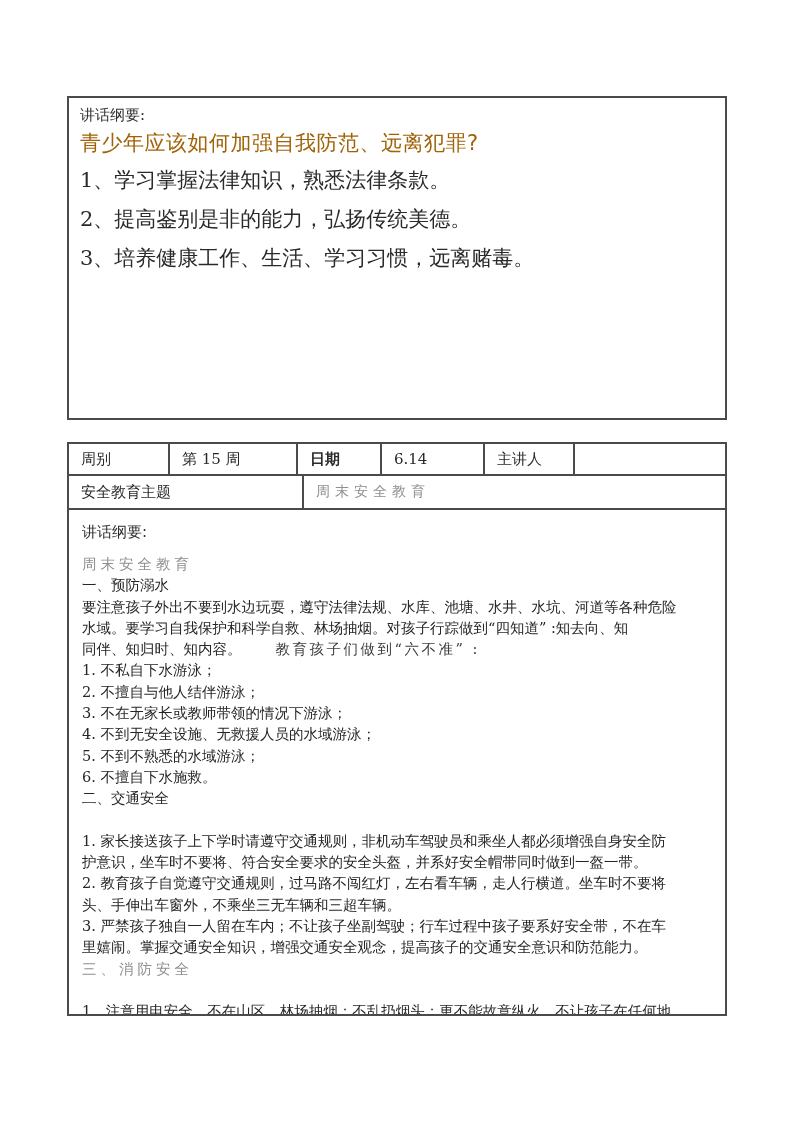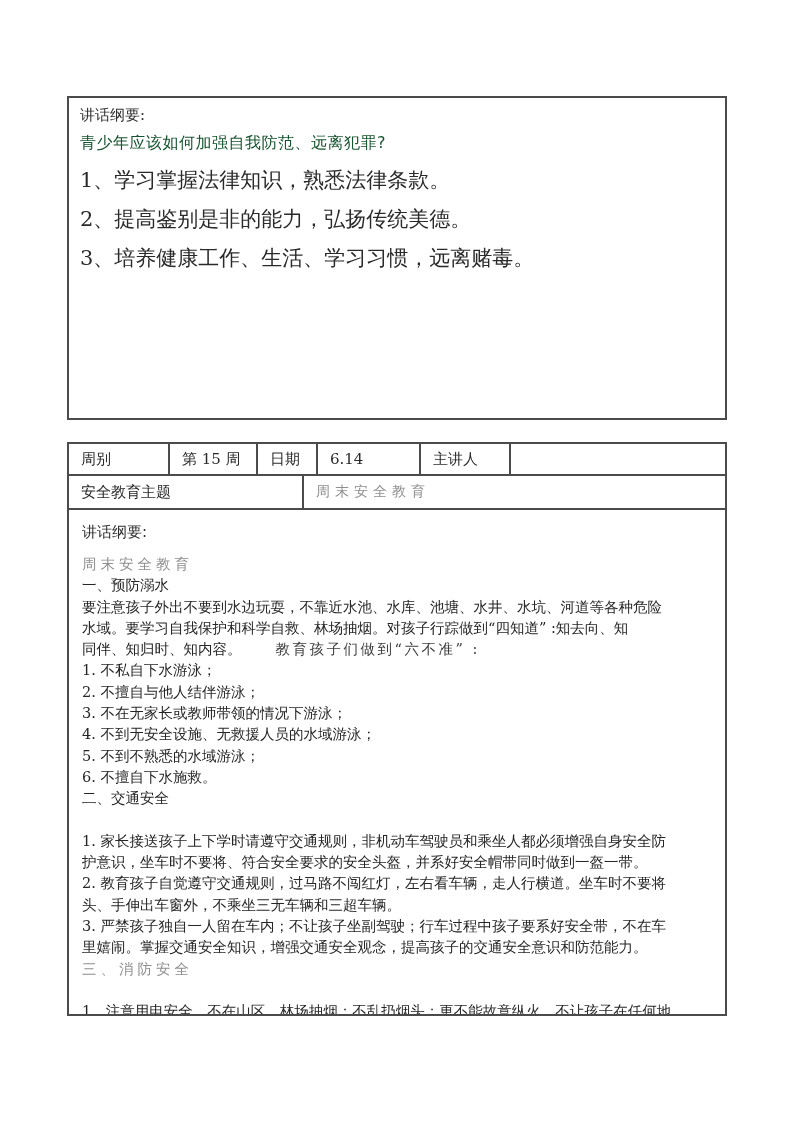--- a/index.html
+++ b/index.html
@@ -11,43 +11,43 @@
   
   .outline-box {
     position:absolute; left:67px; top:96px; width:660px; height:324px;
     border:2px solid #4b4b4b; box-sizing:border-box; padding:7px 11px 0 11px;
   }
   .outline-title {
     font-family:"DejaVu Serif", serif; font-size:15px; line-height:20px;
     color:#303030; margin:0 0 6px 0;
   }
   .outline-heading {
-    font-family:"DejaVu Sans","Liberation Sans",sans-serif; font-size:16px;
-    line-height:24px; color:#14532d; letter-spacing:0.5px; margin:0 0 16px 0;
+    font-family:"DejaVu Sans","Liberation Sans",sans-serif; font-size:21px;
+    line-height:24px; color:#a16207; letter-spacing:0.5px; margin:0 0 16px 0;
   }
   .outline-items .line {
     font-size:21px; line-height:19px; margin-bottom:20px; color:#2a2a2a;
   }
 
   
   .info-table {
     position:absolute; left:67px; top:442px; width:660px; height:574px;
     border:2px solid #4b4b4b; box-sizing:border-box;
     display:flex; flex-direction:column;
   }
   .t-row { display:flex; border-bottom:2px solid #4b4b4b; flex:0 0 auto; }
   .t-row1 { height:30px; }
   .t-row2 { height:32px; }
   .t-cell {
     display:flex; align-items:center; padding-left:12px; box-sizing:border-box;
     font-size:15px; color:#2a2a2a; border-right:2px solid #4b4b4b; overflow:hidden;
     white-space:nowrap;
   }
   .t-cell.last { border-right:none; flex:1 1 auto; }
-  .c-w1 { width:101px; } .c-w2 { width:88px; } .c-w3 { width:60px; }
+  .c-w1 { width:101px; } .c-w2 { width:128px; } .c-w3 { width:84px;font-weight:bold; }
   .c-w4 { width:103px; } .c-w5 { width:90px; }
   .c-w12 { width:235px; }
   .kai-gray { color:#8f8f8f; letter-spacing:5px; font-size:14px; }
 
   
   .t-body {
     flex:1 1 auto; padding:10px 13px 0 13px; overflow:hidden; box-sizing:border-box;
   }
   .speech-title {
     font-family:"DejaVu Sans","Liberation Sans",sans-serif; font-size:15px;
@@ -90,21 +90,21 @@
     <div class="t-row t-row2">
       <div class="t-cell c-w12">安全教育主题</div>
       <div class="t-cell last kai-gray">周末安全教育</div>
     </div>
 
     <div class="t-body">
       <div class="speech-title">讲话纲要:</div>
       <div class="speech-lines">
           <div class="line"><span class="s-k">周末安全教育</span></div>
           <div class="line"><span class="s-n">一、预防溺水</span></div>
-          <div class="line"><span class="s-n">要注意孩子外出不要到水边玩耍，不靠近水池、水库、池塘、水井、水坑、河道等各种危险</span></div>
+          <div class="line"><span class="s-n">要注意孩子外出不要到水边玩耍，遵守法律法规、水库、池塘、水井、水坑、河道等各种危险</span></div>
           <div class="line"><span class="s-n">水域。要学习自我保护和科学自救、林场抽烟。对孩子行踪做到“四知道” :知去向、知</span></div>
           <div class="line"><span class="s-n">同伴、知归时、知内容。</span><span class="s-kd">　　教育孩子们做到“六不准” :</span></div>
           <div class="line"><span class="s-n">1. 不私自下水游泳；</span></div>
           <div class="line"><span class="s-n">2. 不擅自与他人结伴游泳；</span></div>
           <div class="line"><span class="s-n">3. 不在无家长或教师带领的情况下游泳；</span></div>
           <div class="line"><span class="s-n">4. 不到无安全设施、无救援人员的水域游泳；</span></div>
           <div class="line"><span class="s-n">5. 不到不熟悉的水域游泳；</span></div>
           <div class="line"><span class="s-n">6. 不擅自下水施救。</span></div>
           <div class="line"><span class="s-n">二、交通安全</span></div>
           <div class="line"></div>

